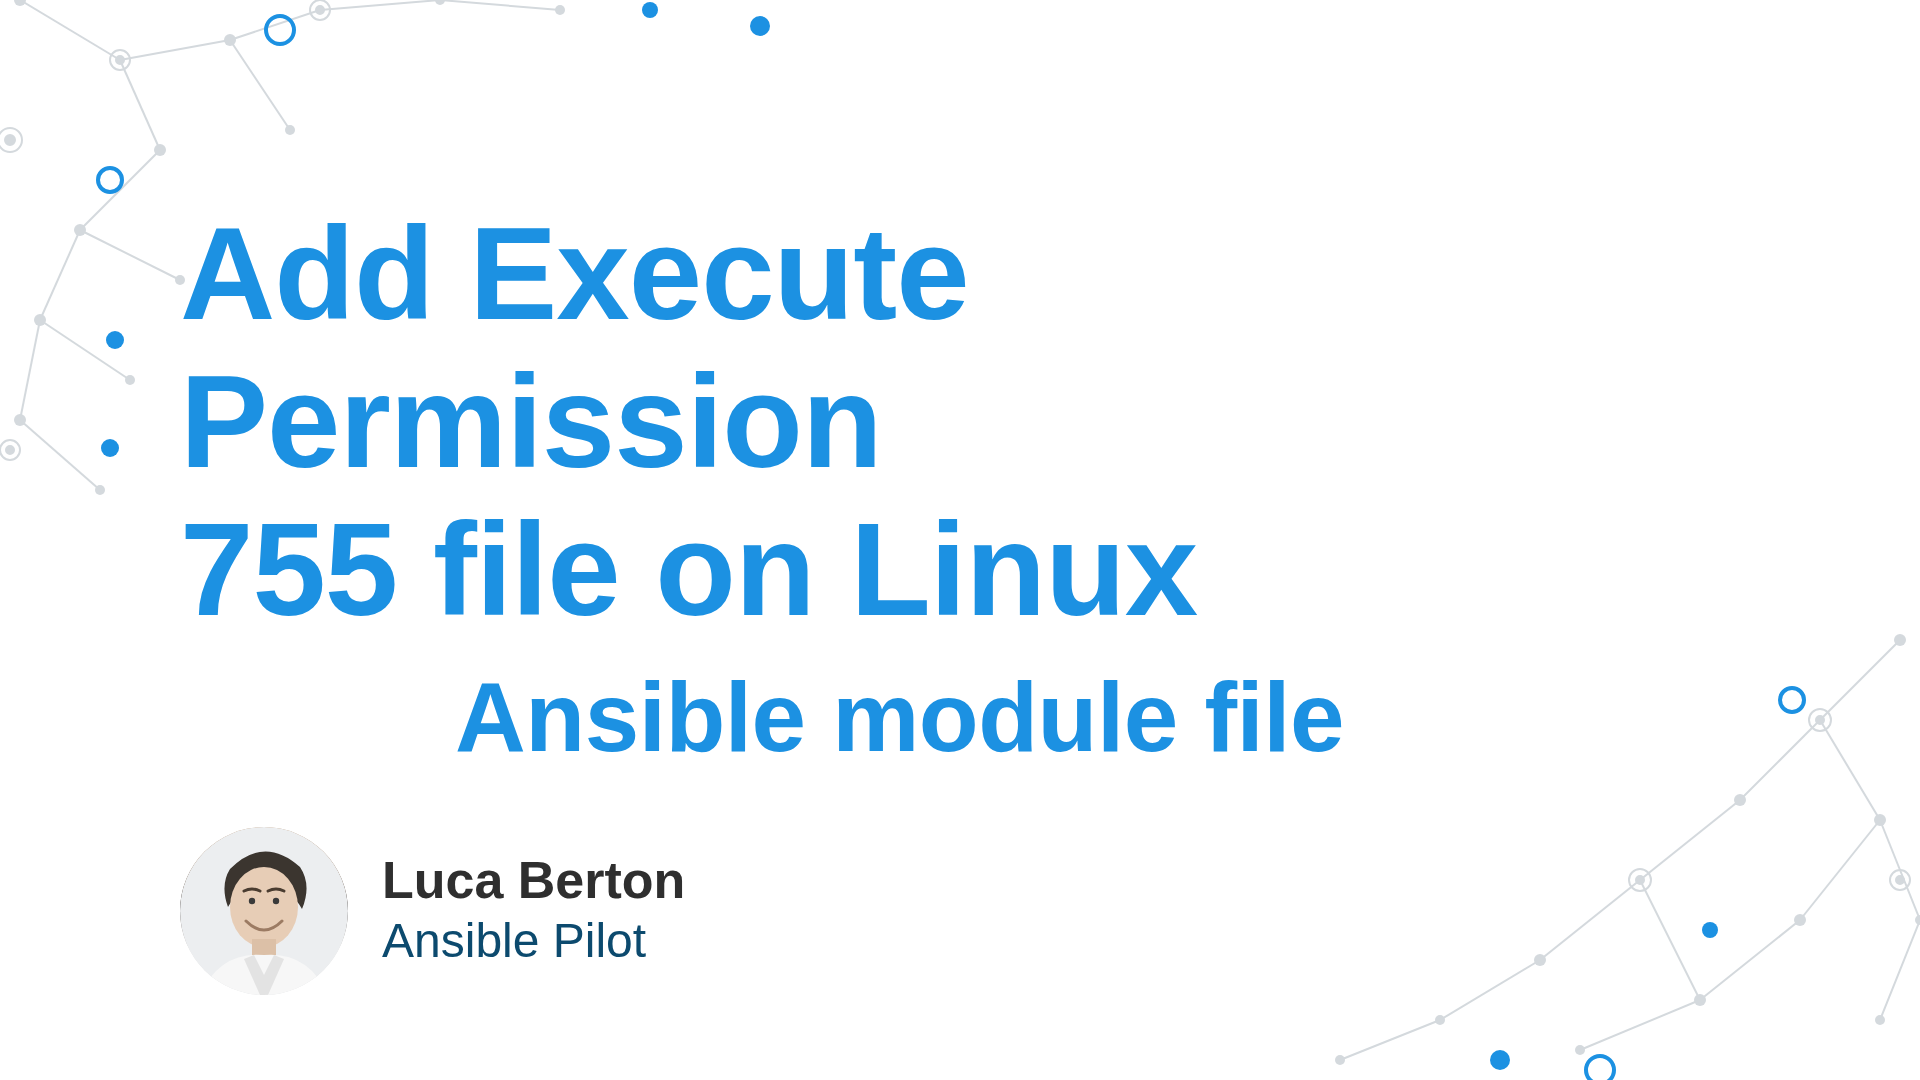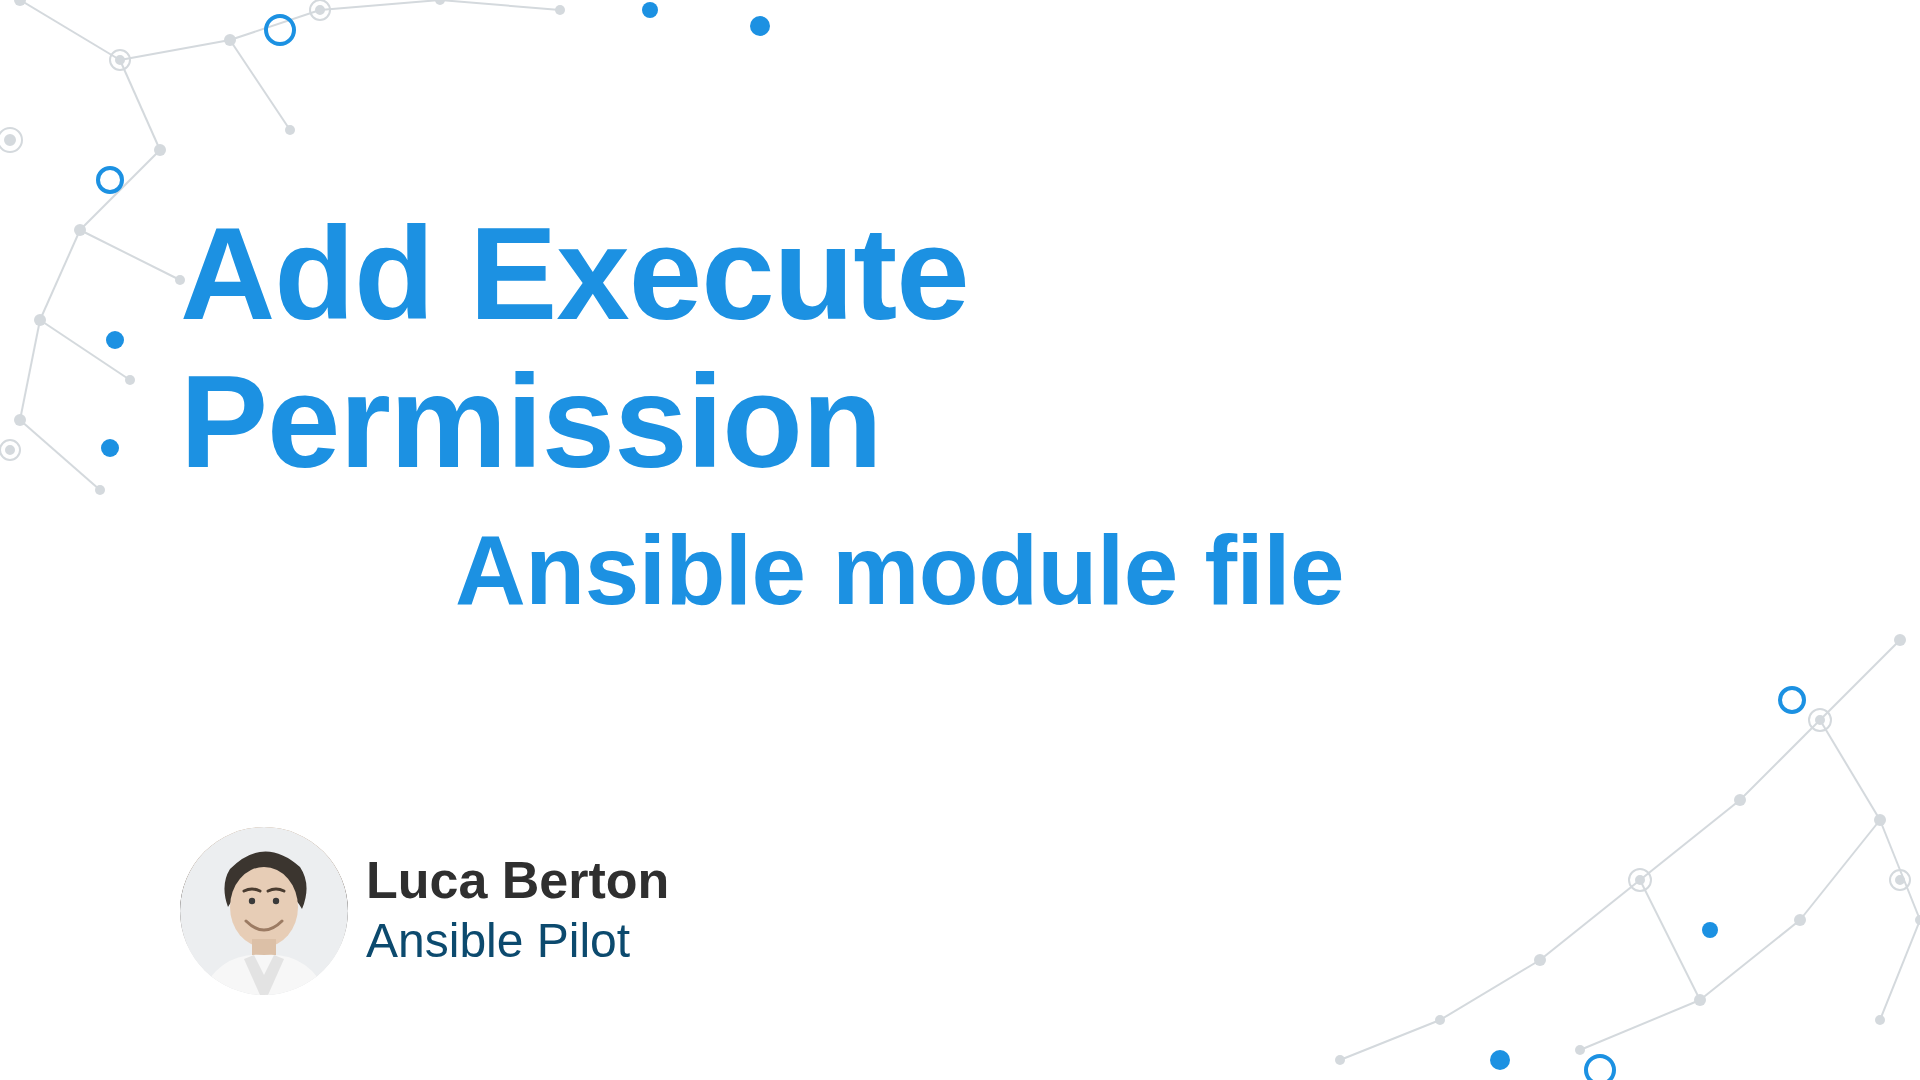--- a/index.html
+++ b/index.html
@@ -30,21 +30,21 @@
   color: #1C91E2;
   letter-spacing: -0.5px;
   text-align: right;
 }
 .author {
   position: absolute;
   left: 180px;
   bottom: 85px;
   display: flex;
   align-items: center;
-  gap: 18px;
+  gap: 34px;
 }
 .avatar {
   width: 168px;
   height: 168px;
   border-radius: 50%;
   background: radial-gradient(circle at 50% 28%, #e9d9c8 0%, #d6c0aa 28%, #a58f7d 48%, #4a4542 60%, #e6e6e6 72%, #f3f3f3 100%);
   overflow: hidden;
   position: relative;
   flex-shrink: 0;
 }
@@ -171,20 +171,21 @@
     <g fill="none" stroke="#1C91E2" stroke-width="4">
       <circle cx="420" cy="490" r="14"></circle>
       <circle cx="612" cy="120" r="12"></circle>
     </g>
   </svg>
 </div>
 
 <div class="slide">
   <h1 class="title">
     <span>Add Execute Permission</span><br>
+    <span>755 file on Linux</span>
   </h1>
   <h2 class="subtitle">Ansible module file</h2>
 
   <div class="author">
     <div class="avatar">
       <svg viewBox="0 0 168 168">
         <defs>
           <clipPath id="c">
               <circle cx="84" cy="84" r="84"></circle>
             </clipPath>

